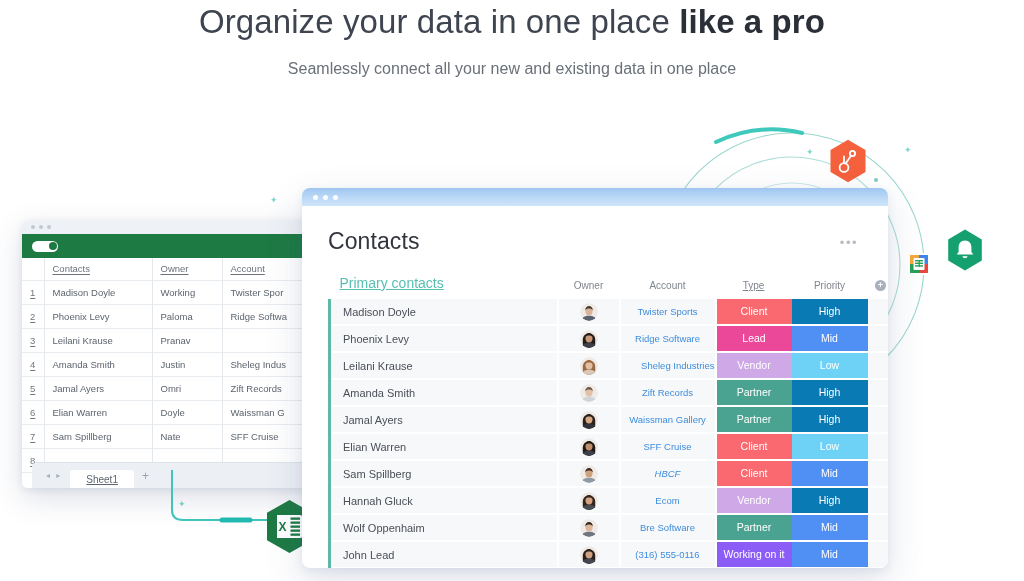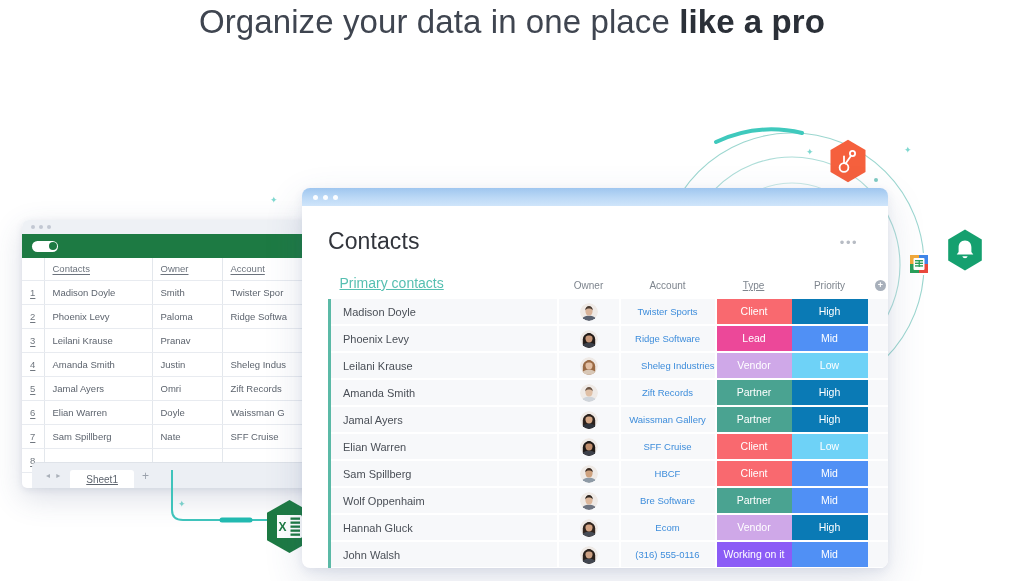--- a/index.html
+++ b/index.html
@@ -158,20 +158,21 @@
   .avatar svg { display: block; }
 </style>
 </head>
 <body>
 
 <div id="stage">
 
   <div class="headline">
     <span>Organize your data in one place </span><span class="bold">like a pro</span>
   </div>
+  <div class="subhead">Seamlessly connect all your new and existing data in one place</div>
 
   <svg class="orbit" viewBox="0 0 300 290">
     <circle cx="140" cy="145" r="132" fill="none" stroke="#49b4a8" stroke-width="1.1" opacity=".55"></circle>
     <circle cx="140" cy="145" r="108" fill="none" stroke="#49b4a8" stroke-width="1.1" opacity=".45"></circle>
     <circle cx="140" cy="145" r="82" fill="none" stroke="#49b4a8" stroke-width="1" opacity=".30"></circle>
     <path d="M64 22 A132 132 0 0 1 150 13" fill="none" stroke="#3fc9bd" stroke-width="4" stroke-linecap="round"></path>
     <path d="M96 275 A132 132 0 0 0 160 283" fill="none" stroke="#3fc9bd" stroke-width="4" stroke-linecap="round"></path>
     <circle cx="224" cy="60" r="2" fill="#49b4a8" opacity=".7"></circle>
   </svg>
 
@@ -236,21 +237,21 @@
           <th class="cnum" style="text-decoration:none"></th>
           <th class="c-contacts">Contacts</th>
           <th class="c-owner">Owner</th>
           <th class="c-account">Account</th>
         </tr>
       </thead>
       <tbody id="sheet-body">
           <tr>
             <td class="cnum">1</td>
             <td>Madison Doyle</td>
-            <td>Smith</td>
+            <td>Working</td>
             <td>Twister Spor</td>
           </tr>
           <tr>
             <td class="cnum">2</td>
             <td>Phoenix Levy</td>
             <td>Paloma</td>
             <td>Ridge Softwa</td>
           </tr>
           <tr>
             <td class="cnum">3</td>
@@ -494,47 +495,23 @@
                         <circle cx="9" cy="9" r="9"></circle>
                       </clipPath>
                     </defs>
                     <g clip-path="url(#cpm3)">
                       <rect width="18" height="18" fill="#efeae6"></rect>
                       <path d="M1.6 18 c0-3.6 3.3-5.3 7.4-5.3 s7.4 1.7 7.4 5.3 Z" fill="#8e9aa6"></path>
                       <ellipse cx="9" cy="8.2" rx="3.5" ry="4.2" fill="#cfa27e"></ellipse>
                       <path d="M5.2 7.4 c0-3 1.7-4.5 3.8-4.5 s3.8 1.5 3.8 4.5 c-0.9-1.4-2-2-3.8-2 s-2.9 0.6-3.8 2 z" fill="#3b2b22"></path>
                     </g>
                   </svg></span></td>
-              <td class="account" style="color: rgb(62, 141, 219);">HBCF</td>
+              <td class="account" style="color: rgb(62, 141, 219); font-style: italic;">HBCF</td>
               <td class="type">
                 <span class="chip" style="background: rgb(249, 105, 111);">Client</span>
-              </td>
-              <td class="prio">
-                <span class="chip" style="background: rgb(80, 144, 245);">Mid</span>
-              </td>
-              <td class="spacer"></td>
-            </tr>
-            <tr>
-              <td class="name" style="border-left-color: rgb(91, 185, 166);">Wolf Oppenhaim</td>
-              <td class="owner"><span class="avatar"><svg width="18" height="18" viewBox="0 0 18 18">
-                    <defs>
-                      <clipPath id="cpm4">
-                        <circle cx="9" cy="9" r="9"></circle>
-                      </clipPath>
-                    </defs>
-                    <g clip-path="url(#cpm4)">
-                      <rect width="18" height="18" fill="#efeae6"></rect>
-                      <path d="M1.6 18 c0-3.6 3.3-5.3 7.4-5.3 s7.4 1.7 7.4 5.3 Z" fill="#6e7480"></path>
-                      <ellipse cx="9" cy="8.2" rx="3.5" ry="4.2" fill="#ddb79b"></ellipse>
-                      <path d="M5.2 7.4 c0-3 1.7-4.5 3.8-4.5 s3.8 1.5 3.8 4.5 c-0.9-1.4-2-2-3.8-2 s-2.9 0.6-3.8 2 z" fill="#2f2620"></path>
-                    </g>
-                  </svg></span></td>
-              <td class="account" style="color: rgb(62, 141, 219);">Bre Software</td>
-              <td class="type">
-                <span class="chip" style="background: rgb(74, 163, 145);">Partner</span>
               </td>
               <td class="prio">
                 <span class="chip" style="background: rgb(80, 144, 245);">Mid</span>
               </td>
               <td class="spacer"></td>
             </tr>
             <tr>
               <td class="name" style="border-left-color: rgb(91, 185, 166);">Hannah Gluck</td>
               <td class="owner"><span class="avatar"><svg width="18" height="18" viewBox="0 0 18 18">
                     <defs>
@@ -553,21 +530,45 @@
               <td class="account" style="color: rgb(62, 141, 219);">Ecom</td>
               <td class="type">
                 <span class="chip" style="background: rgb(207, 168, 232);">Vendor</span>
               </td>
               <td class="prio">
                 <span class="chip" style="background: rgb(10, 122, 181);">High</span>
               </td>
               <td class="spacer"></td>
             </tr>
             <tr>
-              <td class="name" style="border-left-color: rgb(91, 185, 166);">John Walsh</td>
+              <td class="name" style="border-left-color: rgb(91, 185, 166);">Wolf Oppenhaim</td>
+              <td class="owner"><span class="avatar"><svg width="18" height="18" viewBox="0 0 18 18">
+                    <defs>
+                      <clipPath id="cpm4">
+                        <circle cx="9" cy="9" r="9"></circle>
+                      </clipPath>
+                    </defs>
+                    <g clip-path="url(#cpm4)">
+                      <rect width="18" height="18" fill="#efeae6"></rect>
+                      <path d="M1.6 18 c0-3.6 3.3-5.3 7.4-5.3 s7.4 1.7 7.4 5.3 Z" fill="#6e7480"></path>
+                      <ellipse cx="9" cy="8.2" rx="3.5" ry="4.2" fill="#ddb79b"></ellipse>
+                      <path d="M5.2 7.4 c0-3 1.7-4.5 3.8-4.5 s3.8 1.5 3.8 4.5 c-0.9-1.4-2-2-3.8-2 s-2.9 0.6-3.8 2 z" fill="#2f2620"></path>
+                    </g>
+                  </svg></span></td>
+              <td class="account" style="color: rgb(62, 141, 219);">Bre Software</td>
+              <td class="type">
+                <span class="chip" style="background: rgb(74, 163, 145);">Partner</span>
+              </td>
+              <td class="prio">
+                <span class="chip" style="background: rgb(80, 144, 245);">Mid</span>
+              </td>
+              <td class="spacer"></td>
+            </tr>
+            <tr>
+              <td class="name" style="border-left-color: rgb(91, 185, 166);">John Lead</td>
               <td class="owner"><span class="avatar"><svg width="18" height="18" viewBox="0 0 18 18">
                     <defs>
                       <clipPath id="cpf6">
                         <circle cx="9" cy="9" r="9"></circle>
                       </clipPath>
                     </defs>
                     <g clip-path="url(#cpf6)">
                       <rect width="18" height="18" fill="#efeae6"></rect>
                       <path d="M2.8 18 V9.5 a6.2 6.2 0 0 1 12.4 0 V18 Z" fill="#2a201a"></path>
                       <path d="M1.6 18 c0-3.6 3.3-5.3 7.4-5.3 s7.4 1.7 7.4 5.3 Z" fill="#414650"></path>

